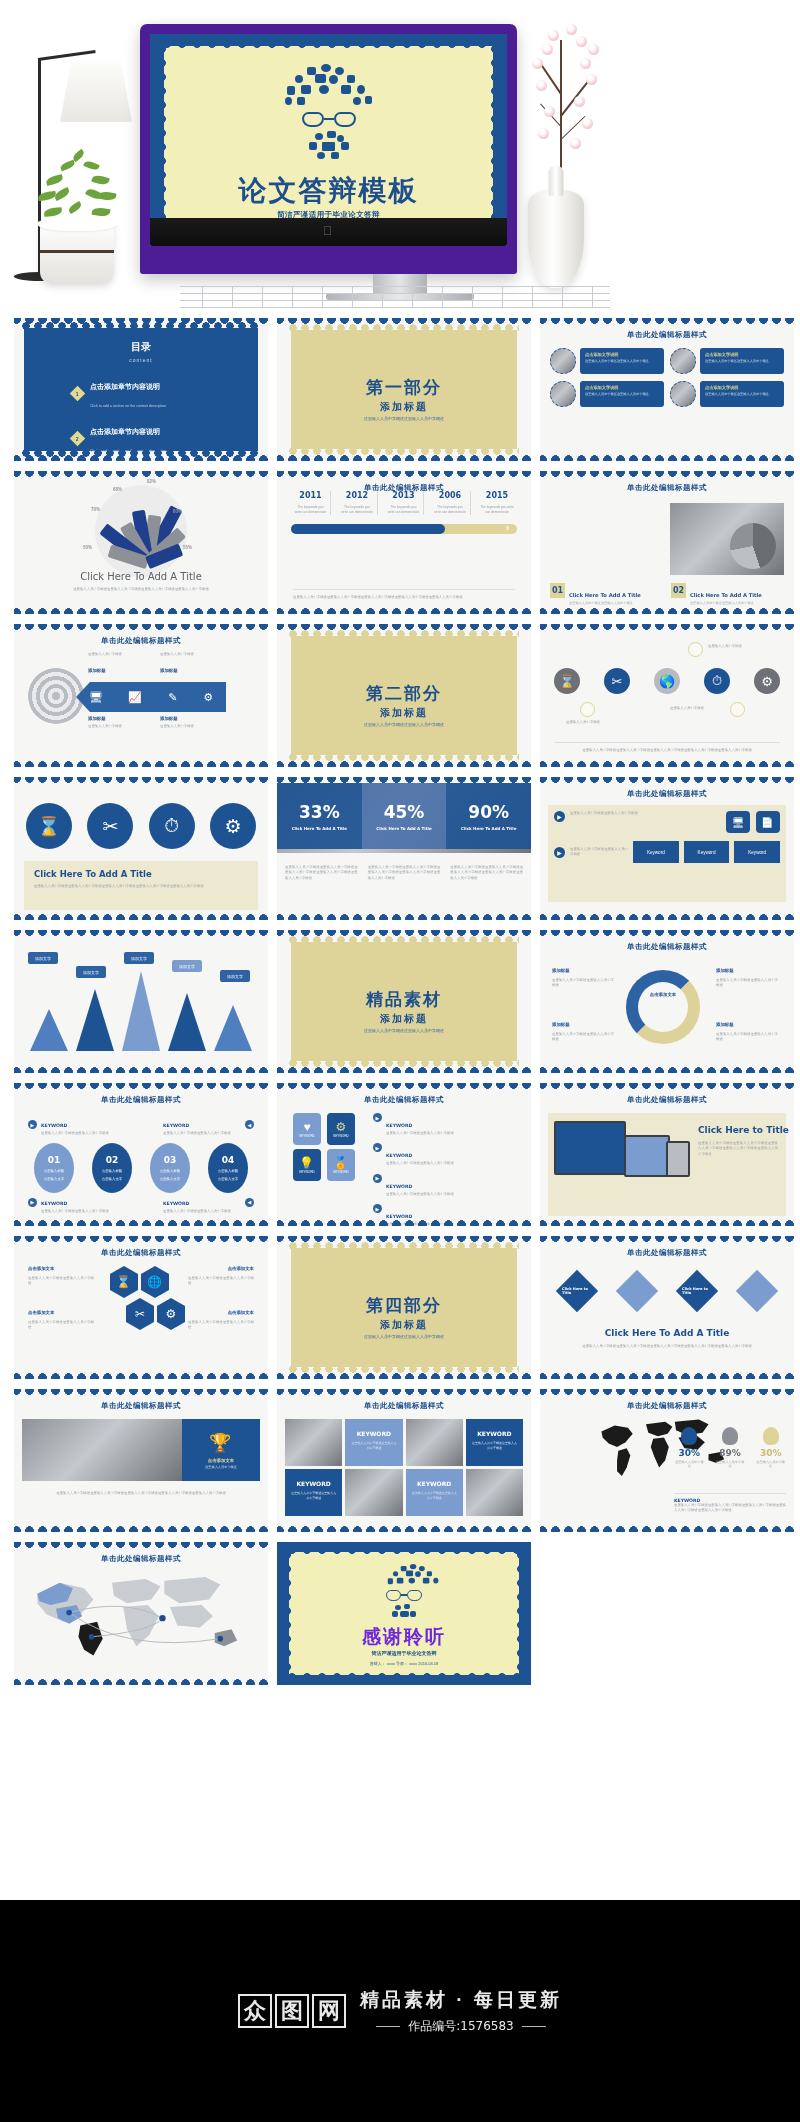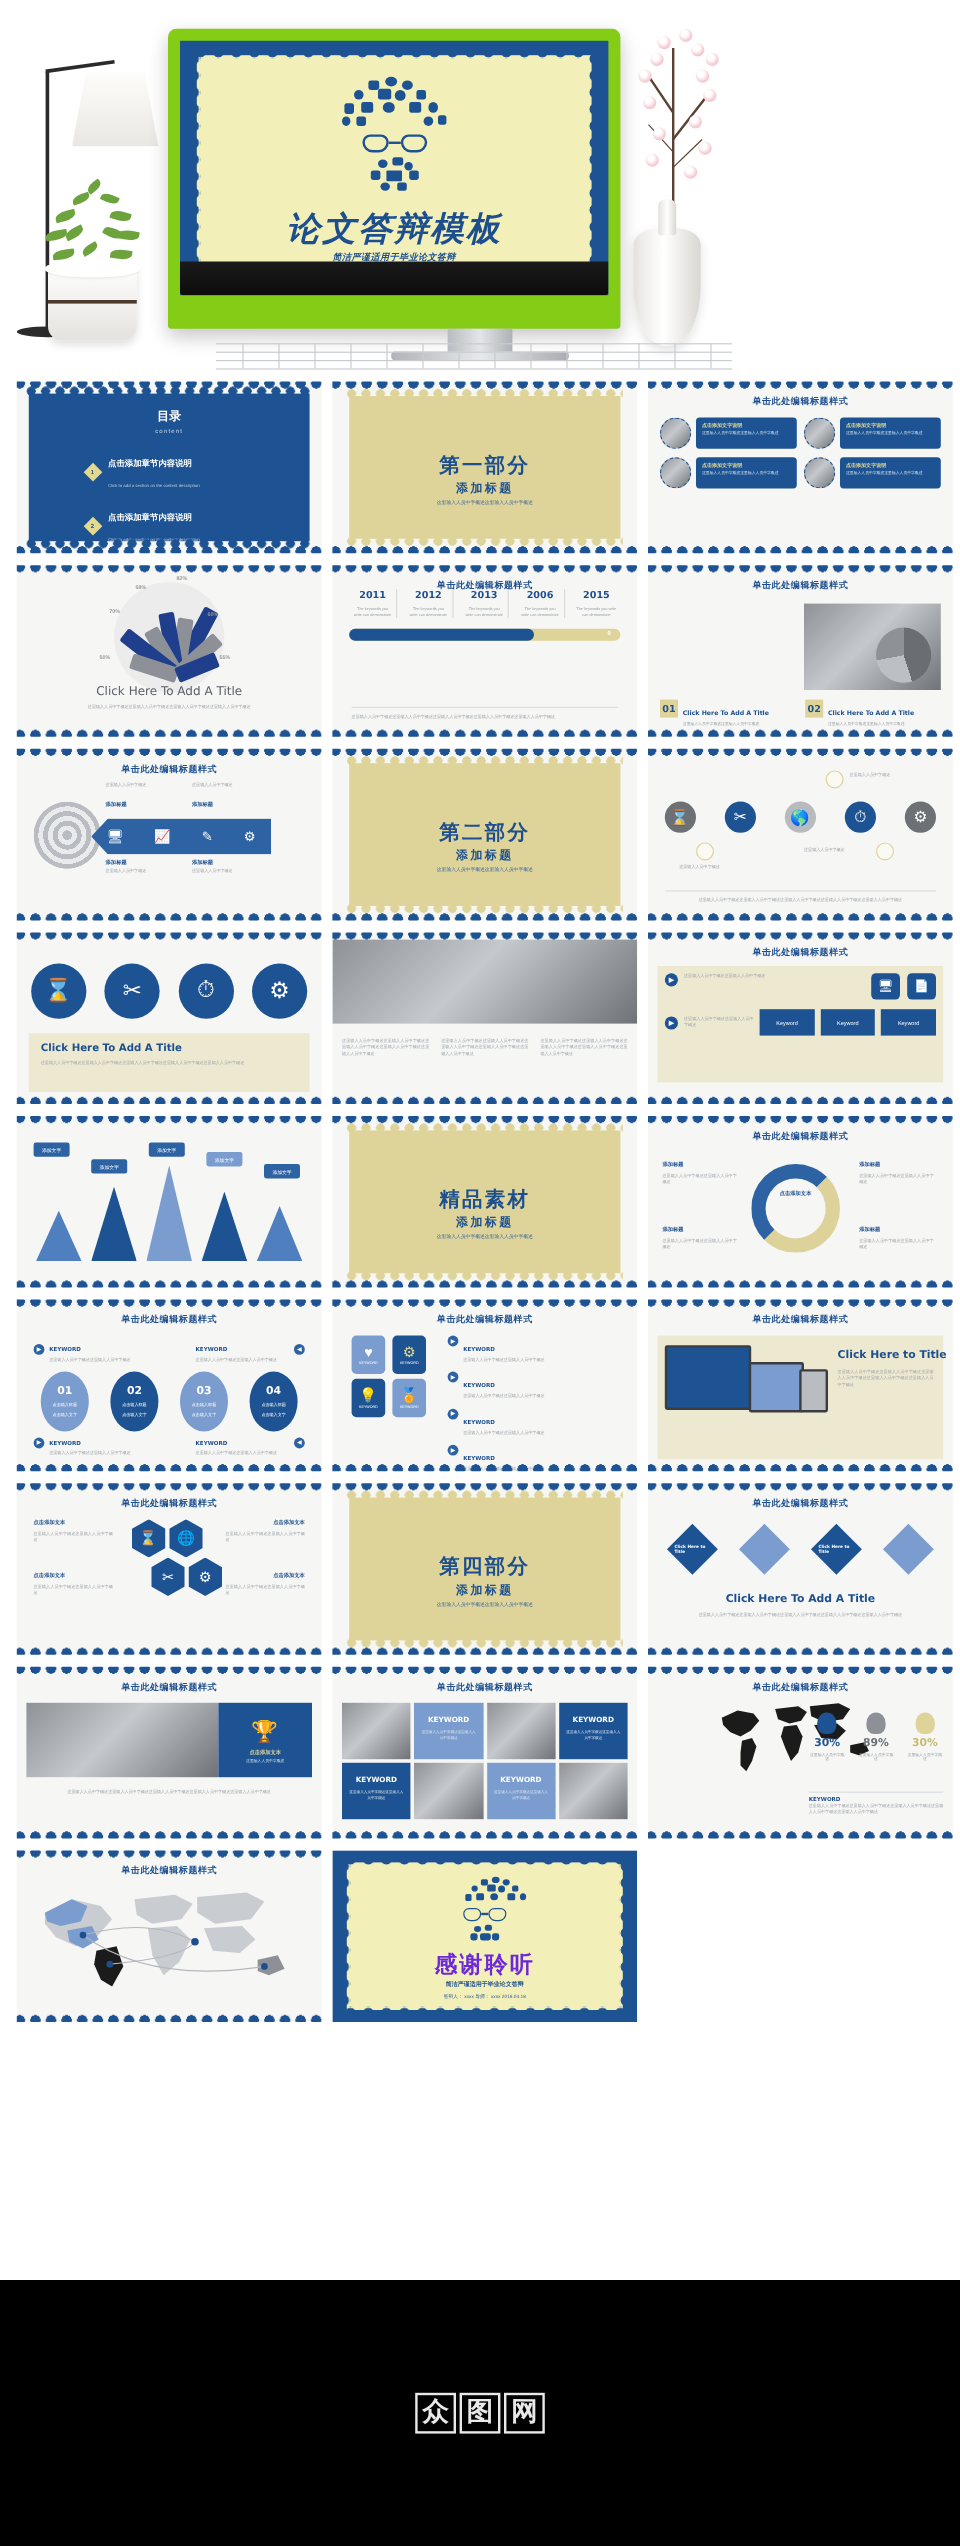--- a/index.html
+++ b/index.html
@@ -31,22 +31,22 @@
          background:linear-gradient(180deg,#fefefe,#e4e2de); border-radius:6px 6px 12px 12px;
          box-shadow:0 3px 7px rgba(0,0,0,.13); }
   .pot:before{ content:""; position:absolute; left:-3px; top:-5px; width:80px; height:14px;
          background:#fff; border-radius:50%/60%; box-shadow:0 1px 2px rgba(0,0,0,.07); }
   .pot-band { position:absolute; left:40px; top:250px; width:74px; height:3px; background:#4a3a2c; }
   .leaves { position:absolute; left:30px; top:150px; width:96px; height:88px; }
   .leaf { position:absolute; background:#6ca33c; border-radius:60% 5% 60% 5%; }
 
   
   .monitor { position:absolute; left:140px; top:24px; width:377px; height:250px;
-             background:#84cc16; border-radius:7px 7px 3px 3px; padding:10px 10px 28px 10px;
-             box-shadow:0 6px 16px rgba(0,0,0,.22);font-style:italic; }
+             background:#4c1d95; border-radius:7px 7px 3px 3px; padding:10px 10px 28px 10px;
+             box-shadow:0 6px 16px rgba(0,0,0,.22); }
   .mon-screen { width:100%; height:100%; background:#1d5392; position:relative; overflow:hidden; }
   .mon-chin { position:absolute; left:0; bottom:0; width:100%; height:28px;
               background:linear-gradient(180deg,#1a1a1a,#0d0d0d); border-radius:0 0 3px 3px; }
   .apple { position:absolute; left:50%; bottom:9px; transform:translateX(-50%);
            width:11px; height:12px; color:#6e6e6e; font-size:12px; line-height:12px; }
   .mon-neck { position:absolute; left:50%; top:274px; transform:translateX(-50%);
               width:54px; height:20px; background:linear-gradient(90deg,#b9bcc0,#e3e5e7,#aeb1b5); }
   .mon-foot { position:absolute; left:50%; top:293px; transform:translateX(-50%);
               width:148px; height:7px; background:linear-gradient(90deg,#b0b3b7,#e6e8ea,#a9acb0);
               border-radius:3px; }
@@ -573,20 +573,34 @@
       <div style="position:absolute;left:10px;right:10px;top:84px;bottom:10px;background:#ede9d0;padding:8px 10px">
         <div style="color:#1d4f8f;font-size:8.5px;font-weight:bold;font-family:'DejaVu Sans',sans-serif">Click Here To Add A Title</div>
         <div class="lorem" style="margin-top:5px">这里输入人员中字概述这里输入人员中字概述这里输入人员中字概述这里输入人员中字概述这里输入人员中字概述</div>
       </div>
     </div>
 
     <div class="slide">
       <span class="edge-top"></span>
         <span class="edge-bottom"></span>
       <div class="photo" style="position:absolute;left:0;top:6px;right:0;height:70px"></div>
+      <div style="position:absolute;left:0;top:6px;right:0;height:70px;display:flex">
+        <div class="pct-card" style="background:rgba(29,83,146,.92)">
+          <span class="pv">33%</span>
+          <span class="pl">Click Here To Add A Title</span>
+        </div>
+        <div class="pct-card" style="background:rgba(69,110,168,.88)">
+          <span class="pv">45%</span>
+          <span class="pl">Click Here To Add A Title</span>
+        </div>
+        <div class="pct-card" style="background:rgba(29,83,146,.92)">
+          <span class="pv">90%</span>
+          <span class="pl">Click Here To Add A Title</span>
+        </div>
+      </div>
       <div style="position:absolute;left:8px;right:8px;top:88px;display:flex;gap:10px">
         <div class="lorem" style="flex:1">这里输入人员中字概述这里输入人员中字概述这里输入人员中字概述这里输入人员中字概述这里输入人员中字概述</div>
         <div class="lorem" style="flex:1">这里输入人员中字概述这里输入人员中字概述这里输入人员中字概述这里输入人员中字概述这里输入人员中字概述</div>
         <div class="lorem" style="flex:1">这里输入人员中字概述这里输入人员中字概述这里输入人员中字概述这里输入人员中字概述这里输入人员中字概述</div>
       </div>
     </div>
 
     <div class="slide">
       <span class="edge-top"></span>
         <span class="edge-bottom"></span>
@@ -962,13 +976,21 @@
     <div class="slide" style="background:#fff"></div>
   </div>
 </div>
 
 <footer class="footer">
   <div class="fb-logo">
     <span>众</span>
     <span>图</span>
     <span>网</span>
   </div>
+  <div class="fb-right">
+    <div class="fb-top">精品素材 · 每日更新</div>
+    <div class="fb-bot">
+        <i></i>
+        <span>作品编号:1576583</span>
+        <i></i>
+      </div>
+  </div>
 </footer>
 
 </body></html>

